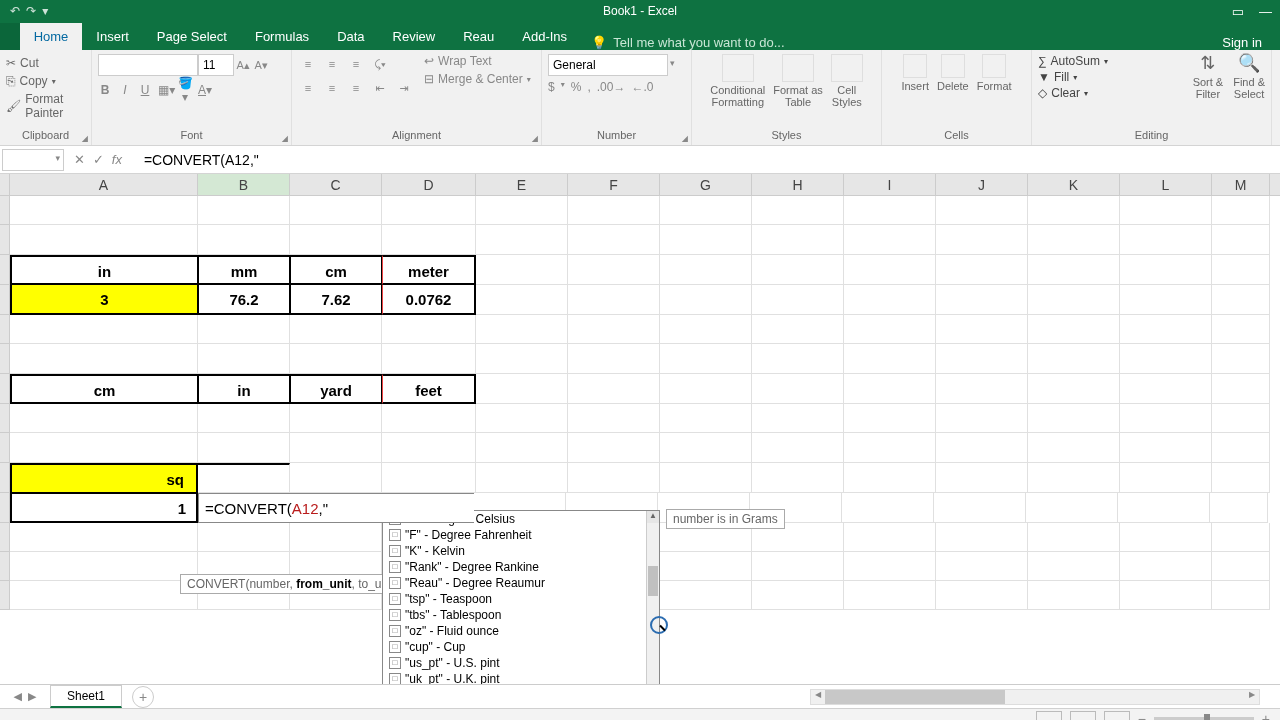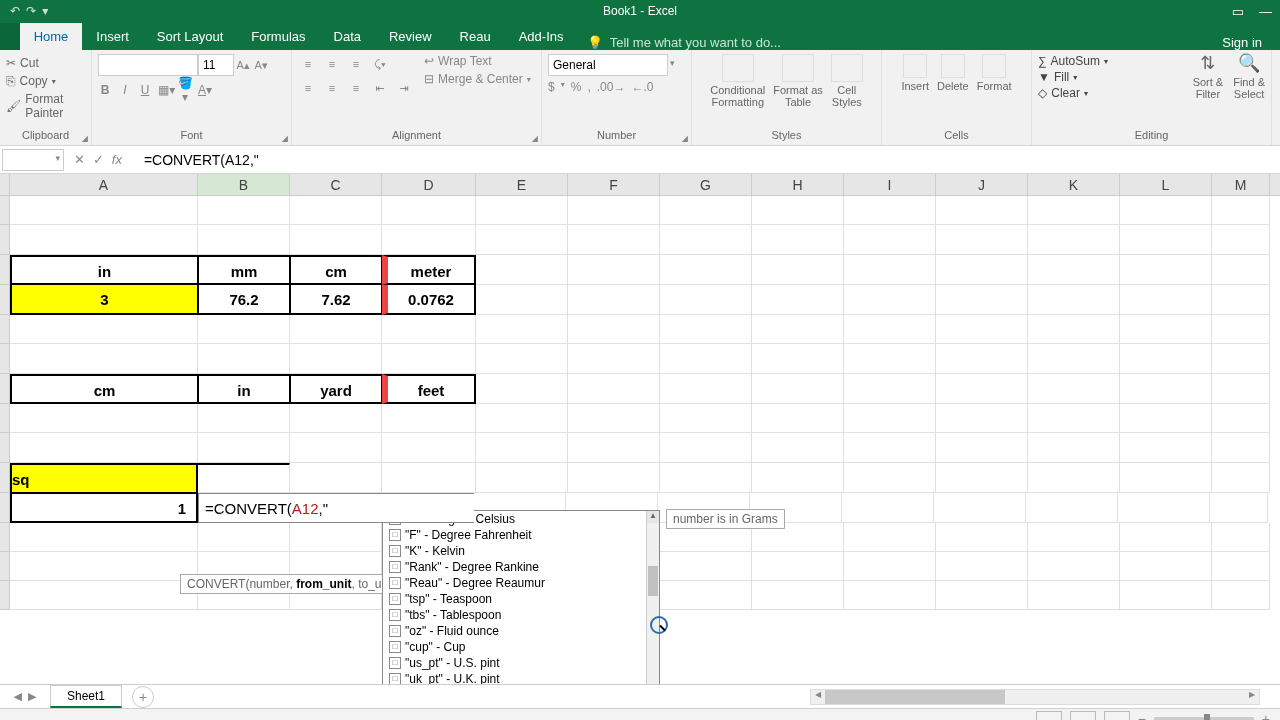--- a/index.html
+++ b/index.html
@@ -96,21 +96,21 @@
 
 .cA { width: 188px; } .cB { width: 92px; } .cC { width: 92px; } .cD { width: 94px; }
 .cE { width: 92px; } .cF { width: 92px; } .cG { width: 92px; } .cH { width: 92px; }
 .cI { width: 92px; } .cJ { width: 92px; } .cK { width: 92px; } .cL { width: 92px; } .cM { width: 58px; }
 
 
 .table-head { border: 2px solid #000; font-weight: bold; text-align: center; }
 .table-data { border: 2px solid #000; border-top: none; font-weight: bold; }
 .table-head.first, .table-data.first { border-right: 1px solid #000; }
 .table-head.mid, .table-data.mid { border-left: 1px solid #000; border-right: 1px solid #000; }
-.table-head.last, .table-data.last { border-left: 6px solid #ef4444; }
+.table-head.last, .table-data.last { border-left: 1px solid #ef4444; }
 .yellow { background: #ffff00 !important; }
 
 
 .editing-cell { border: 1px solid #888; font-size: 15px; text-align: left; padding-left: 6px; font-family: "Segoe UI"; }
 .editing-cell .ref { color: #b91c1c; }
 
 
 .unit-dropdown { position: absolute; left: 382px; top: 314px; width: 278px; height: 198px; background: #fff; border: 1px solid #888; font-size: 12px; overflow: hidden; }
 .unit-dropdown .item { padding: 1px 6px; display: flex; align-items: center; gap: 4px; }
 .unit-dropdown .item .ico { width: 12px; height: 12px; background: #fff; border: 1px solid #888; font-size: 8px; text-align: center; line-height: 10px; color: #666; }
@@ -137,21 +137,21 @@
 .hscroll .arr { width: 14px; text-align: center; font-size: 8px; color: #888; }
 .hscroll .thumb { width: 180px; background: #c8c8c8; }
 
 
 .statusbar { height: 20px; background: #f3f3f3; border-top: 1px solid #d0d0d0; display: flex; align-items: center; justify-content: flex-end; padding-right: 10px; gap: 8px; }
 .statusbar .view-btn { width: 26px; height: 16px; border: 1px solid #bbb; }
 .statusbar .zoom-slider { width: 100px; height: 4px; background: #ccc; position: relative; }
 .statusbar .zoom-slider::after { content: ""; position: absolute; left: 50%; top: -3px; width: 6px; height: 10px; background: #888; }
 
 
-.sq-cell { border: 2px solid #000; border-bottom: 1px solid #000; background: #ffff00; font-weight: bold; text-align: left; padding-right: 12px; }
+.sq-cell { border: 2px solid #000; border-bottom: 1px solid #000; background: #ffff00; font-weight: bold; text-align: right; padding-right: 12px; }
 .sq-val { border: 2px solid #000; border-top: 1px solid #000; font-weight: bold; text-align: right; padding-right: 10px; }
 
 </style>
 </head>
 <body>
 
 <div class="titlebar">
   <div class="titlebar-left">
     <span>↶</span>
     <span>↷</span>
@@ -161,21 +161,21 @@
   <div class="titlebar-right">
     <span>▭</span>
     <span>—</span>
   </div>
 </div>
 
 <div class="ribbon-tabs">
   <div class="tab file">&nbsp;</div>
   <div class="tab active">Home</div>
   <div class="tab">Insert</div>
-  <div class="tab">Sort Layout</div>
+  <div class="tab">Page Select</div>
   <div class="tab">Formulas</div>
   <div class="tab">Data</div>
   <div class="tab">Review</div>
   <div class="tab">Reau</div>
   <div class="tab">Add-Ins</div>
   <div class="tell-me">
     <span class="bulb">💡</span>
     <span>Tell me what you want to do...</span>
   </div>
   <div class="sign-in">Sign in</div>

